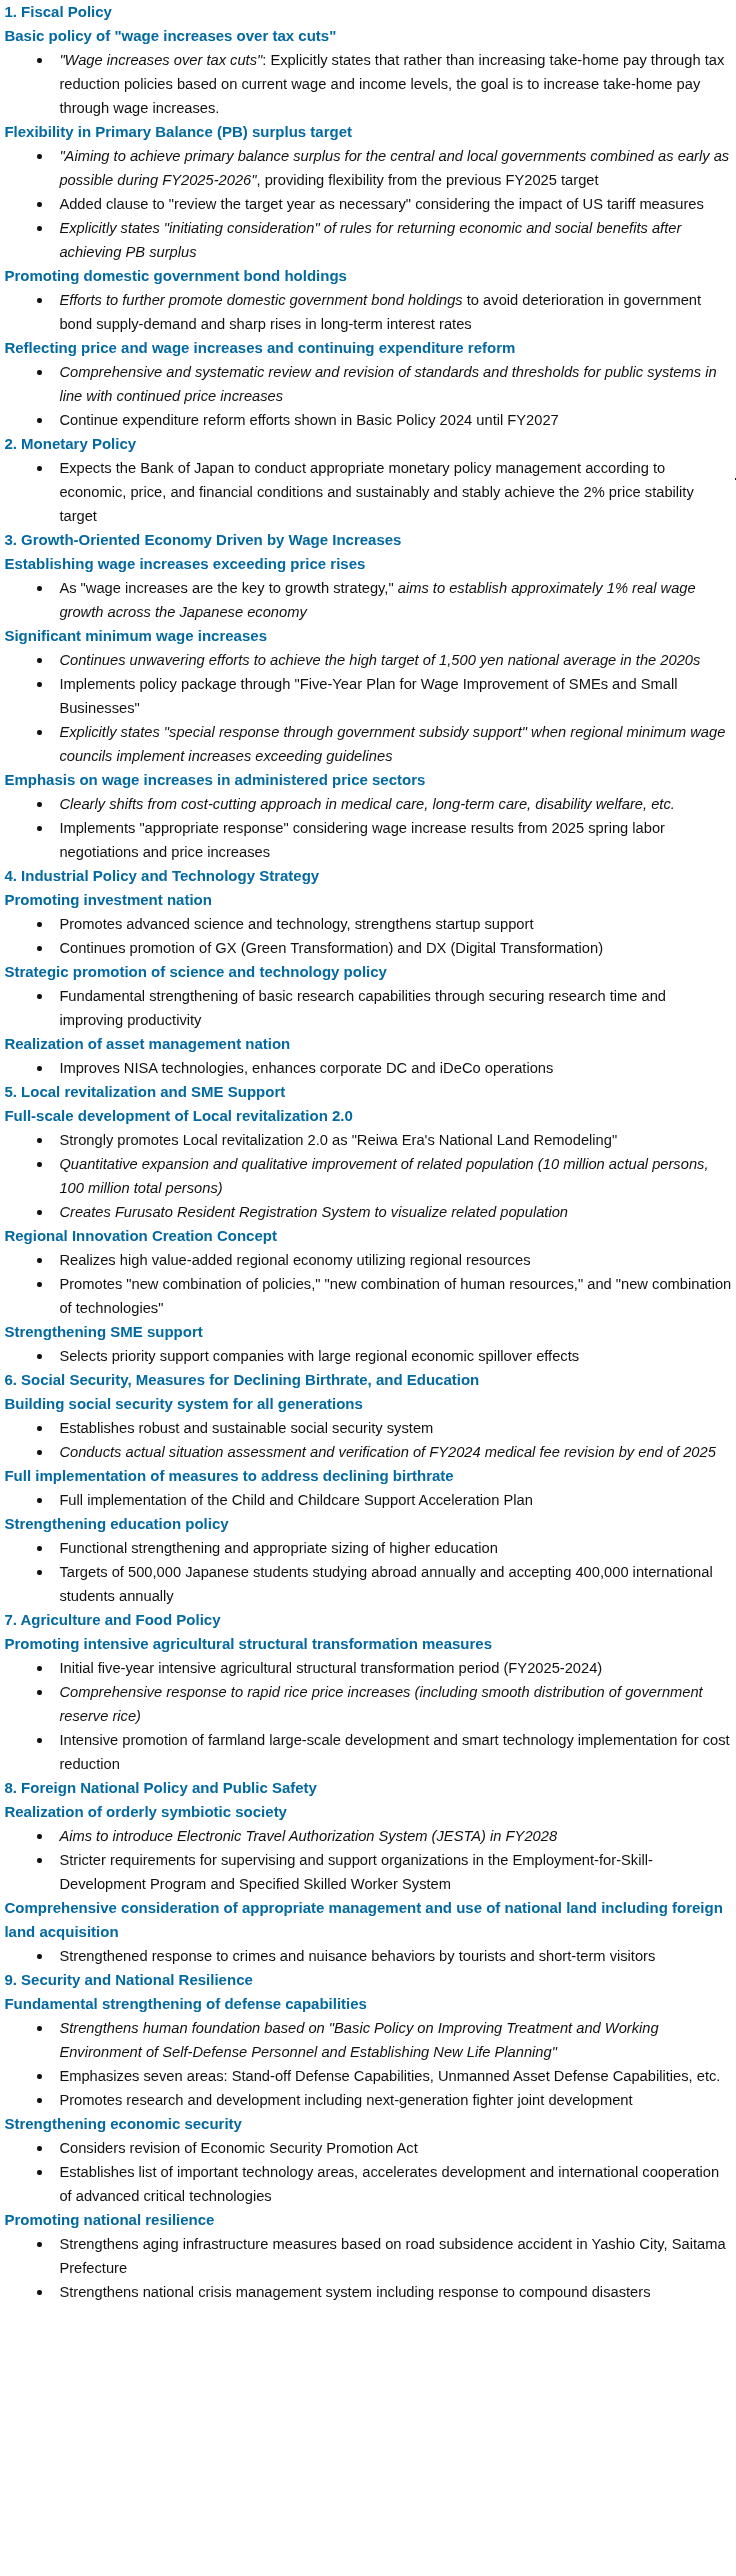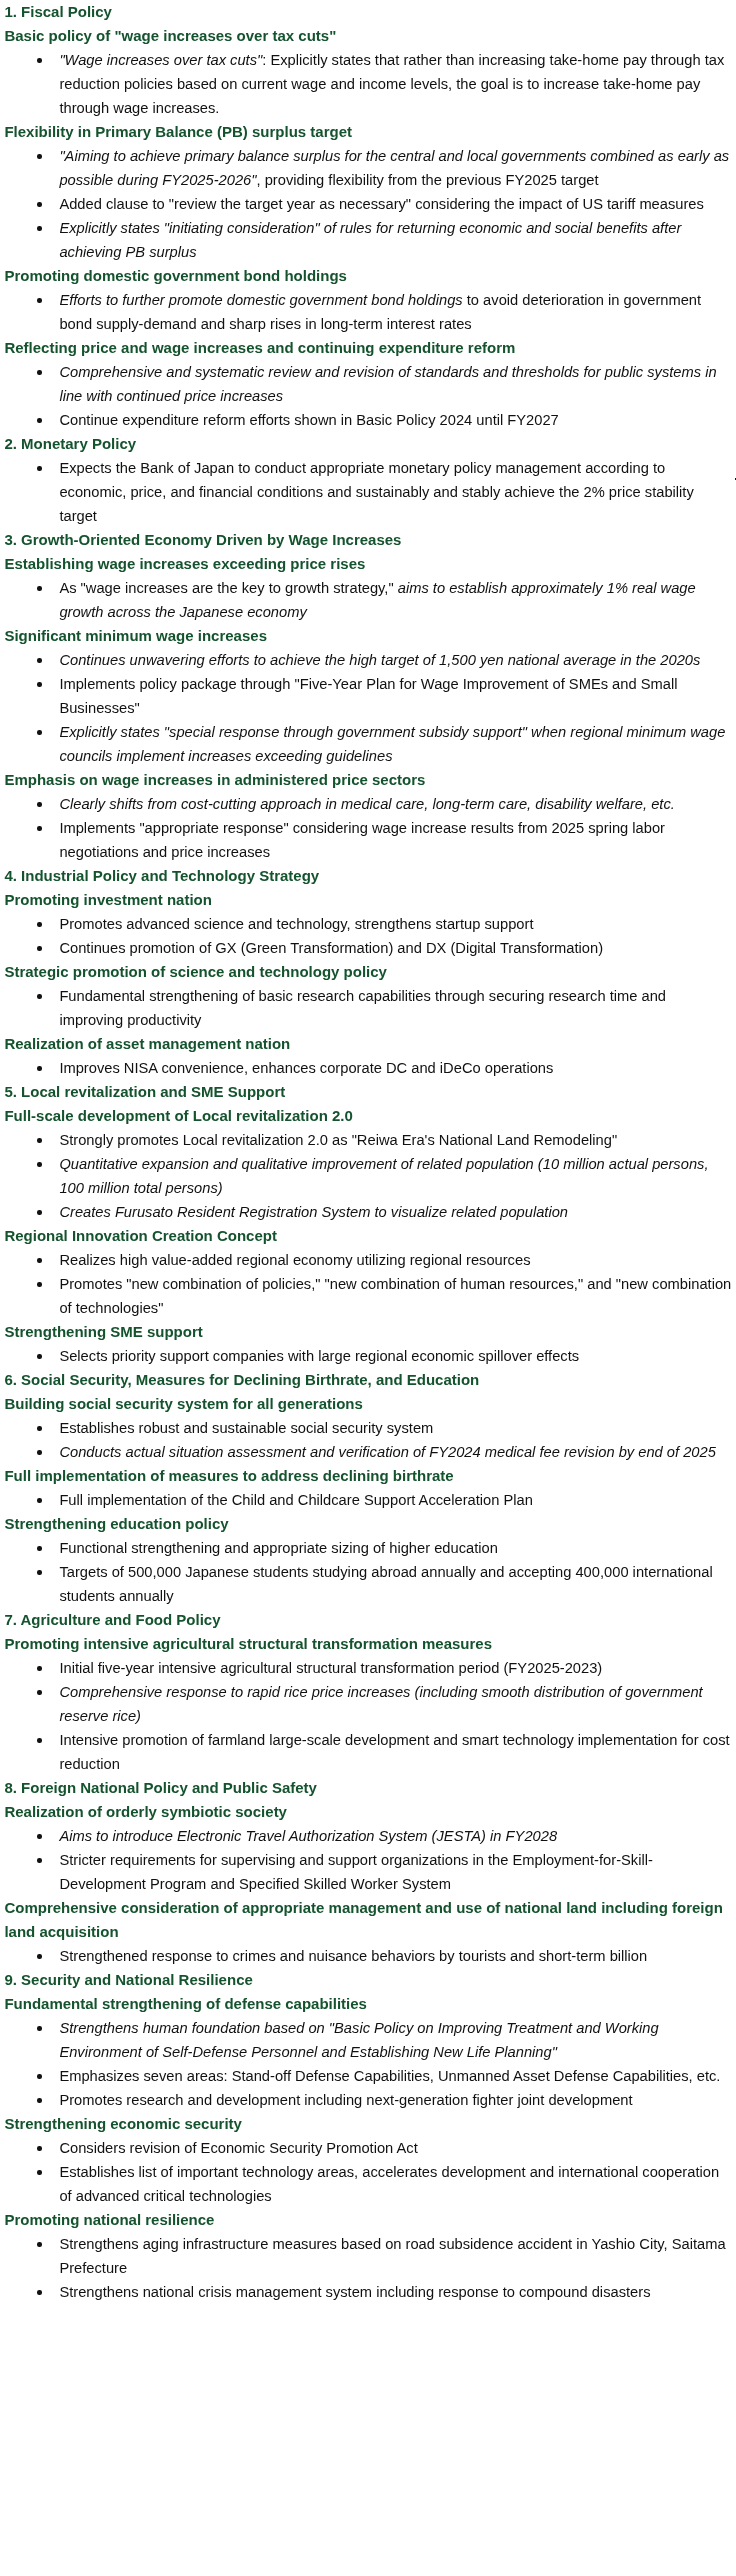--- a/index.html
+++ b/index.html
@@ -12,21 +12,21 @@
     font-size: 14.7px;
     line-height: 24px;
     color: #111111;
   }
   #doc { padding: 0 0 0 4.4px; width: 732px; box-sizing: border-box; }
   .h1, .h2 {
     font-weight: bold;
     font-size: 15px;
     line-height: 24px;
     margin: 0;
-    color: #14532d;
+    color: #0369a1;
   }
   ul.items {
     list-style: none;
     margin: 0;
     padding: 0 0 0 55px;
   }
   ul.items li {
     position: relative;
     margin: 0;
     padding: 0;
@@ -108,21 +108,21 @@
       <ul class="items">
         <li><span>Promotes advanced science and technology, strengthens startup support</span></li>
         <li><span>Continues promotion of GX (Green Transformation) and DX (Digital Transformation)</span></li>
       </ul>
       <div class="h2">Strategic promotion of science and technology policy</div>
       <ul class="items">
         <li><span>Fundamental strengthening of basic research capabilities through securing research time and improving productivity</span></li>
       </ul>
       <div class="h2">Realization of asset management nation</div>
       <ul class="items">
-        <li><span>Improves NISA convenience, enhances corporate DC and iDeCo operations</span></li>
+        <li><span>Improves NISA technologies, enhances corporate DC and iDeCo operations</span></li>
       </ul>
     </section>
     <section>
       <div class="h1">5. Local revitalization and SME Support</div>
       <div class="h2">Full-scale development of Local revitalization 2.0</div>
       <ul class="items">
         <li><span>Strongly promotes Local revitalization 2.0 as "Reiwa Era's National Land Remodeling"</span></li>
         <li><span class="it">Quantitative expansion and qualitative improvement of related population (10 million actual persons, 100 million total persons)</span></li>
         <li><span class="it">Creates Furusato Resident Registration System to visualize related population</span></li>
       </ul>
@@ -150,35 +150,35 @@
       <div class="h2">Strengthening education policy</div>
       <ul class="items">
         <li><span>Functional strengthening and appropriate sizing of higher education</span></li>
         <li><span>Targets of 500,000 Japanese students studying abroad annually and accepting 400,000 international students annually</span></li>
       </ul>
     </section>
     <section>
       <div class="h1">7. Agriculture and Food Policy</div>
       <div class="h2">Promoting intensive agricultural structural transformation measures</div>
       <ul class="items">
-        <li><span>Initial five-year intensive agricultural structural transformation period (FY2025-2023)</span></li>
+        <li><span>Initial five-year intensive agricultural structural transformation period (FY2025-2024)</span></li>
         <li><span class="it">Comprehensive response to rapid rice price increases (including smooth distribution of government reserve rice)</span></li>
         <li><span>Intensive promotion of farmland large-scale development and smart technology implementation for cost reduction</span></li>
       </ul>
     </section>
     <section>
       <div class="h1">8. Foreign National Policy and Public Safety</div>
       <div class="h2">Realization of orderly symbiotic society</div>
       <ul class="items">
         <li><span class="it">Aims to introduce Electronic Travel Authorization System (JESTA) in FY2028</span></li>
         <li><span>Stricter requirements for supervising and support organizations in the Employment-for-Skill-Development Program and Specified Skilled Worker System</span></li>
       </ul>
       <div class="h2">Comprehensive consideration of appropriate management and use of national land including foreign land acquisition</div>
       <ul class="items">
-        <li><span>Strengthened response to crimes and nuisance behaviors by tourists and short-term billion</span></li>
+        <li><span>Strengthened response to crimes and nuisance behaviors by tourists and short-term visitors</span></li>
       </ul>
     </section>
     <section>
       <div class="h1">9. Security and National Resilience</div>
       <div class="h2">Fundamental strengthening of defense capabilities</div>
       <ul class="items">
         <li><span class="it">Strengthens human foundation based on "Basic Policy on Improving Treatment and Working Environment of Self-Defense Personnel and Establishing New Life Planning"</span></li>
         <li><span>Emphasizes seven areas: Stand-off Defense Capabilities, Unmanned Asset Defense Capabilities, etc.</span></li>
         <li><span>Promotes research and development including next-generation fighter joint development</span></li>
       </ul>

